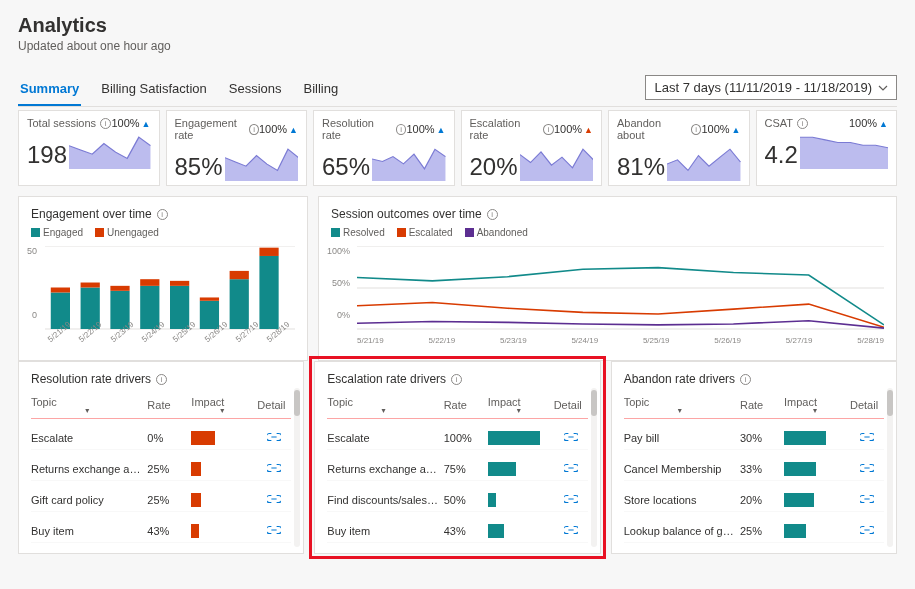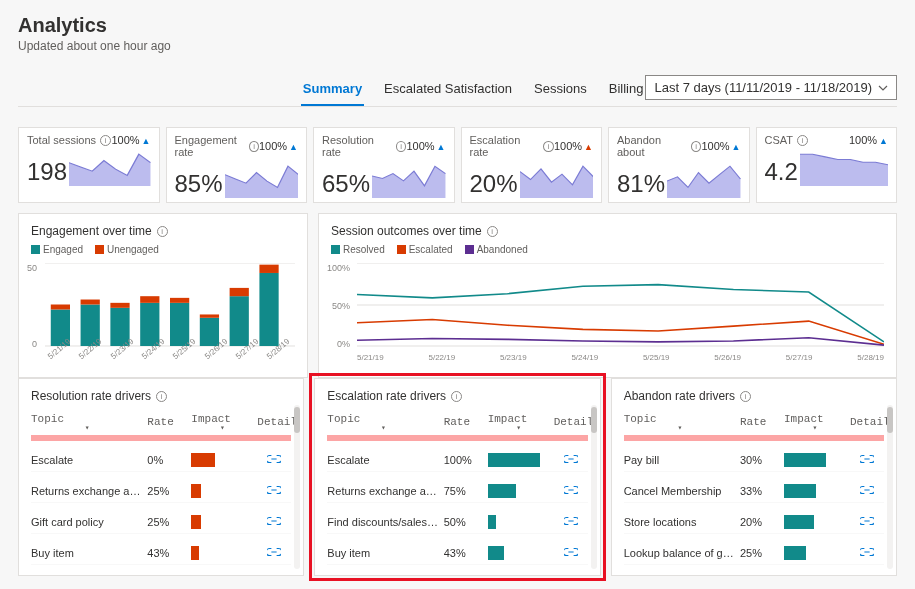--- a/index.html
+++ b/index.html
@@ -7,21 +7,21 @@
     font-family: "Segoe UI", -apple-system, sans-serif;
     background: #f7f7f7;
     color: #323130;
     font-size: 12px;
     padding: 14px 18px;
     width: 915px;
   }
   h1 { font-size: 20px; font-weight: 600; margin-bottom: 2px; }
   .subtitle { font-size: 12px; color: #605e5c; margin-bottom: 22px; }
 
-  .tabs-row { display:flex; align-items:center; justify-content:flex-end; border-bottom:1px solid #e1dfdd; margin-bottom:20px; }
+  .tabs-row { display:flex; align-items:center; justify-content:space-between; border-bottom:1px solid #e1dfdd; margin-bottom:3px; }
   .tabs { display:flex; gap:18px; }
   .tab { padding:6px 2px 8px; cursor:pointer; font-size:13px; color:#323130; border-bottom:2px solid transparent; }
   .tab.active { color:#0078d4; border-bottom-color:#0078d4; font-weight:600; }
   .date-picker { display:flex; align-items:center; gap:6px; border:1px solid #8a8886; background:#fff; padding:4px 8px; font-size:13px; cursor:pointer; margin-bottom:6px; }
   .chev { width:10px; height:10px; }
 
   .kpi-row { display:flex; gap:6px; margin-bottom:10px; }
   .kpi { flex:1; background:#fff; border:1px solid #e1dfdd; padding:6px 8px 4px; position:relative; }
   .kpi-head { display:flex; align-items:center; justify-content:space-between; font-size:11px; color:#605e5c; margin-bottom:4px; }
   .kpi-title-wrap { display:flex; align-items:center; gap:4px; }
@@ -36,53 +36,53 @@
 
   .mid-row { display:flex; gap:10px; }
   .card { background:#fff; border:1px solid #e1dfdd; padding:10px 12px; }
   .card-title { font-size:12px; color:#323130; display:flex; align-items:center; gap:5px; margin-bottom:6px; font-weight: 400;}
   .legend { display:flex; gap:12px; font-size:10px; color:#605e5c; margin-bottom:8px; }
   .legend span { display:flex; align-items:center; gap:3px; }
   .sw { width:9px; height:9px; display:inline-block; }
   .engage-card { width:290px; }
   .outcome-card { flex:1; }
   .chart-area { position:relative; }
-  .y-labels { position:absolute; left:-4px; top:0; bottom:18px; display:flex; flex-direction:column; justify-content:space-between; font-size:9px; color:#8a8886; text-align:right; }
+  .y-labels { position:absolute; left:-4px; top:0; bottom:30px; display:flex; flex-direction:column; justify-content:space-between; font-size:9px; color:#8a8886; text-align:right; }
   .axis-line { stroke:#e1dfdd; stroke-width:1; }
   .x-labels { display:flex; justify-content:space-between; font-size:8px; color:#8a8886; padding:3px 0 0 18px; }
   .x-labels span { transform:rotate(-40deg); transform-origin:left; }
   .x-labels.flat span { transform:none; }
 
   .drivers-row { display:flex; gap:10px; }
   .drivers-card { flex:1; position:relative; }
   .drivers-card.highlight { outline:3px solid #e81123; outline-offset:2px; }
   .tbl { width:100%; }
   .tbl-head, .tbl-row { display:grid; grid-template-columns: 1fr 40px 62px 34px; gap:4px; align-items:center; font-size:11px; padding:4px 0; }
-  .tbl-head { color:#605e5c; border-bottom:6px solid #fca5a5;font-family:Liberation Mono, monospace; }
+  .tbl-head { color:#605e5c; border-bottom:1px solid #fca5a5; }
   .tbl-row { border-bottom:1px solid #f8f8f8;margin-top:8px; }
   .topic-cell { color:#323130; white-space:nowrap; overflow:hidden; text-overflow:ellipsis; }
   .rate-cell { text-align:left; color:#323130; }
   .impact-bar { height:14px; }
   .impact-fill { height:100%; }
   .detail-cell { text-align:center; color:#0078d4; cursor:pointer; }
   .link-icon svg { width:14px; height:10px; }
   .sort-ind { font-size:8px; color:#605e5c; display:block; text-align:center; line-height:6px; }
   .scrollbar { position:absolute; right:3px; top:26px; bottom:6px; width:6px; background:#f3f2f1; border-radius:3px; }
   .scrollbar-thumb { position:absolute; left:0; width:100%; height:26px; background:#c8c6c4; border-radius:3px; }
 </style>
 </head>
 <body>
 
 <h1>Analytics</h1>
 <div class="subtitle">Updated about one hour ago</div>
 
 <div class="tabs-row">
   <div class="tabs">
     <div class="tab active">Summary</div>
-    <div class="tab">Escalated Satisfaction</div>
+    <div class="tab">Billing Satisfaction</div>
     <div class="tab">Sessions</div>
     <div class="tab">Billing</div>
   </div>
   <div class="date-picker">
     <span>Last 7 days (11/11/2019 - 11/18/2019)</span>
     <svg class="chev" viewBox="0 0 10 10">
         <path d="M1 3 L5 7 L9 3" stroke="#605e5c" fill="none" stroke-width="1.2"></path>
       </svg>
   </div>
 </div>

